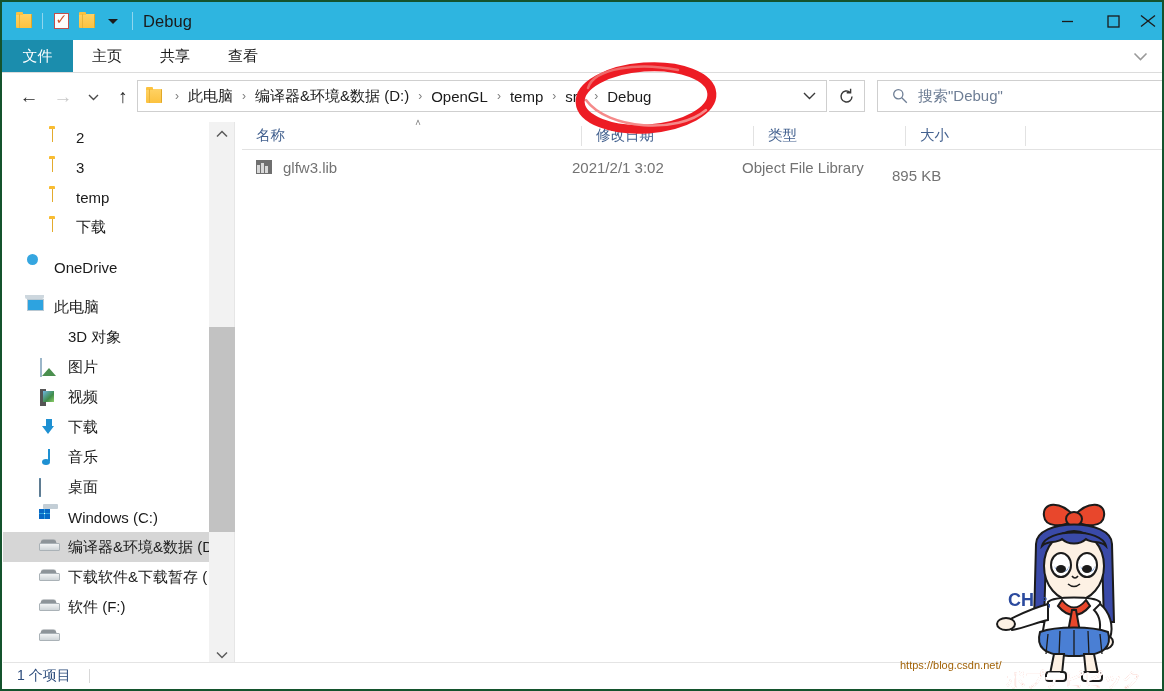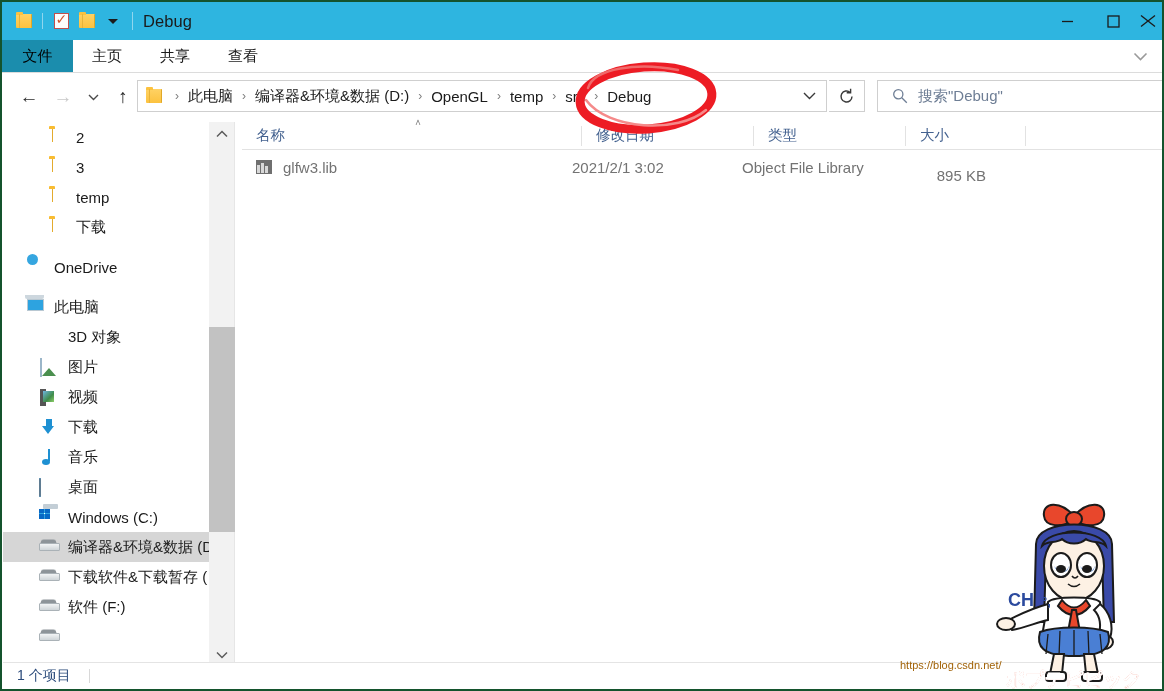--- a/index.html
+++ b/index.html
@@ -72,21 +72,21 @@
 
   
   .ribbon {
     position: absolute; left: 0; top: 38px;
     width: 1164px; height: 33px;
     background: #ffffff;
     border-bottom: 1px solid #dcdcdc;
     display: flex; align-items: stretch;
   }
   .tab-file {
-    width: 71px; background: #1b8dad; color: #000000;
+    width: 71px; background: #1b8dad; color: #ffffff;
     display: flex; align-items: center; justify-content: center;
     font-size: 15px;
   }
   .tab {
     padding: 0 19px;
     display: flex; align-items: center;
     font-size: 15px; color: #1b1b1b;
   }
   .ribbon-chevron {
     position: absolute; right: 10px; top: 0; height: 33px;
@@ -157,21 +157,21 @@
     position: absolute; left: 170px; top: -6px;
     color: #7b7b7b; font-size: 12px;
   }
 
   
   .filelist { position: absolute; left: 240px; top: 148px; width: 924px; }
   .filerow { height: 34px; display: flex; align-items: center; font-size: 15px; color: #737373; }
   .fr-name { width: 330px; display: flex; align-items: center; gap: 11px; padding-left: 14px; }
   .fr-date { width: 170px; }
   .fr-type { width: 150px; }
-  .fr-size { width: 120px; text-align: right; padding-right: 26px; margin-top: 16px; }
+  .fr-size { width: 120px; text-align: left; padding-right: 26px; margin-top: 16px; }
   .lib-icon {
     width: 16px; height: 14px; position: relative;
     background: #6f6f6f;
     display: flex; align-items: flex-end; gap: 1px; padding: 0 1px 1px 1px;
   }
   .lib-icon i { display: block; width: 3px; background: #d8d8d8; }
   .lib-icon i:nth-child(1){ height: 8px; }
   .lib-icon i:nth-child(2){ height: 10px; }
   .lib-icon i:nth-child(3){ height: 7px; }
 

